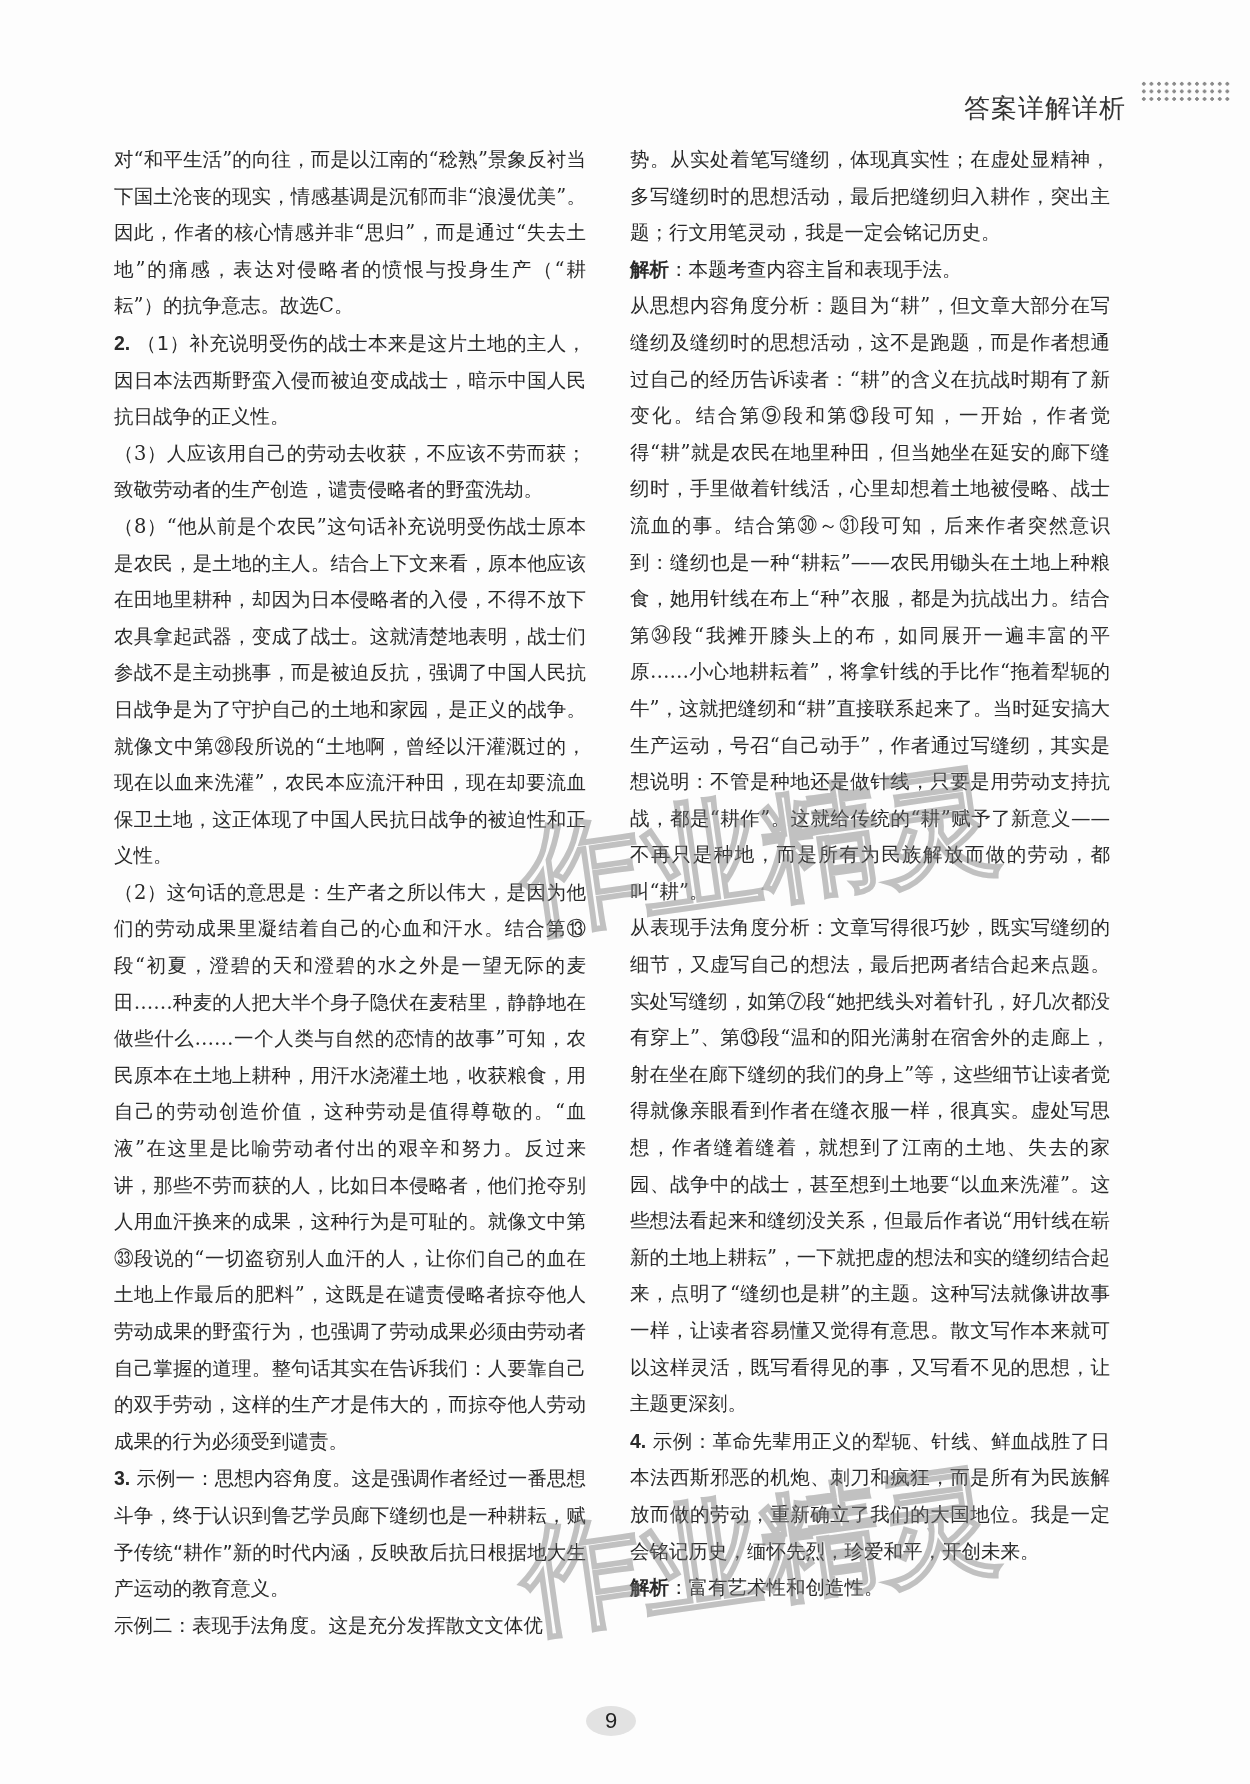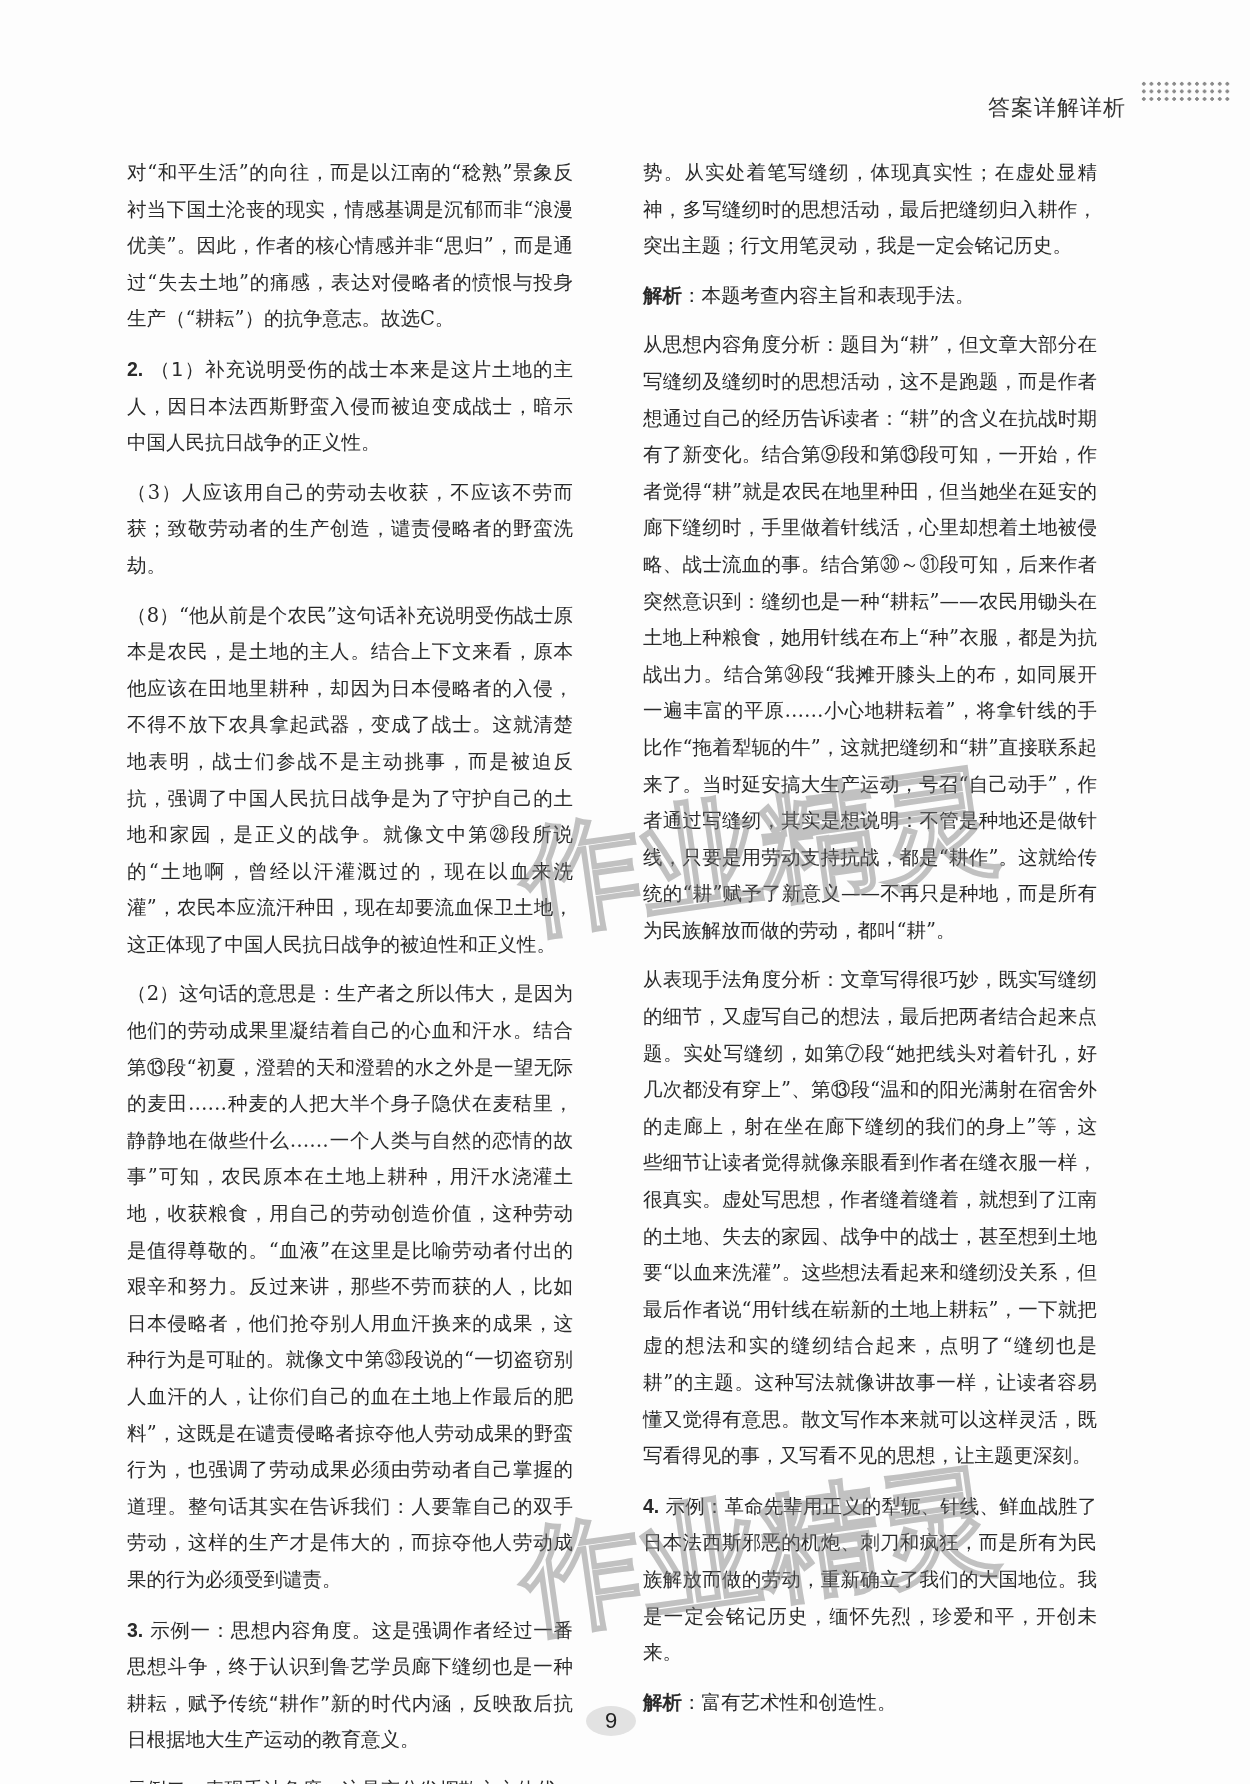--- a/index.html
+++ b/index.html
@@ -4,35 +4,35 @@
 <style>
   html, body { margin: 0; padding: 0; }
   body {
     width: 1250px; height: 1784px; background: #fdfdfd; position: relative;
     font-family: "DejaVu Serif", "Liberation Serif", serif; color: #2a2a2a; overflow: hidden;
   }
   .header {
     position: absolute; top: 72px; right: 0; height: 40px; display: flex; align-items: center;
   }
   .header-title {
-    font-family: "DejaVu Sans", "Liberation Sans", sans-serif; font-size: 22px; color: #333;
+    font-family: "DejaVu Sans", "Liberation Sans", sans-serif; font-size: 26px; color: #333;
     letter-spacing: 1px; margin-right: 14px; margin-top: 32px;
   }
   .header-grid {
     width: 92px; height: 24px;
     background-image: radial-gradient(circle, #8a8a8a 1.6px, transparent 1.8px);
     background-size: 7.6px 7.6px; margin-right: 18px;
   }
   .col {
     position: absolute; top: 142px; font-size: 19.5px; line-height: 36.6px;
     text-align: justify; text-justify: inter-character;
   }
   .col-left { left: 114px; width: 472px; }
   .col-right { left: 630px; width: 480px; }
-  .para { margin: 13px; }
+  .para { margin: 0; }
   .num { font-family: "Liberation Sans", "DejaVu Sans", sans-serif; font-weight: bold; }
   .label { font-family: "DejaVu Sans", "Liberation Sans", sans-serif; font-weight: bold; }
   .sans { font-family: "DejaVu Sans", "Liberation Sans", sans-serif; }
   .page-num {
     position: absolute; left: 586px; top: 1706px; width: 50px; height: 30px; border-radius: 50%;
     background: #e2e2e2; text-align: center; line-height: 30px;
     font-family: "Liberation Sans", "DejaVu Sans", sans-serif; font-size: 22px; color: #222;
   }
   .watermark {
     position: absolute; font-family: "DejaVu Sans", sans-serif; font-weight: bold;

